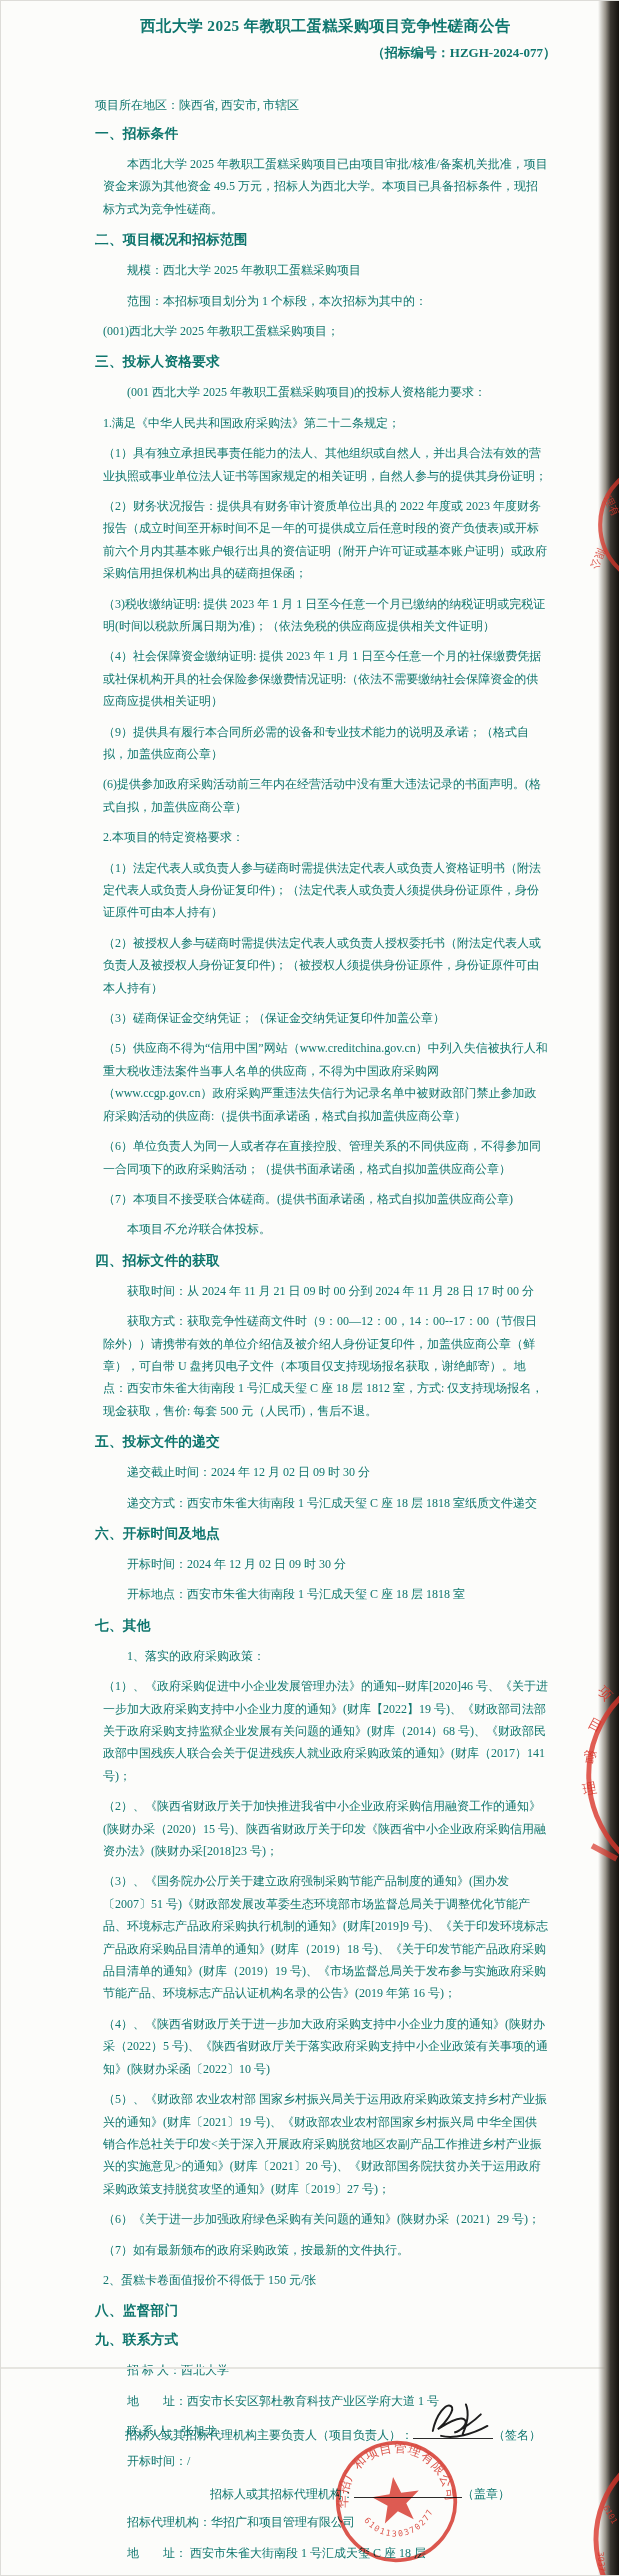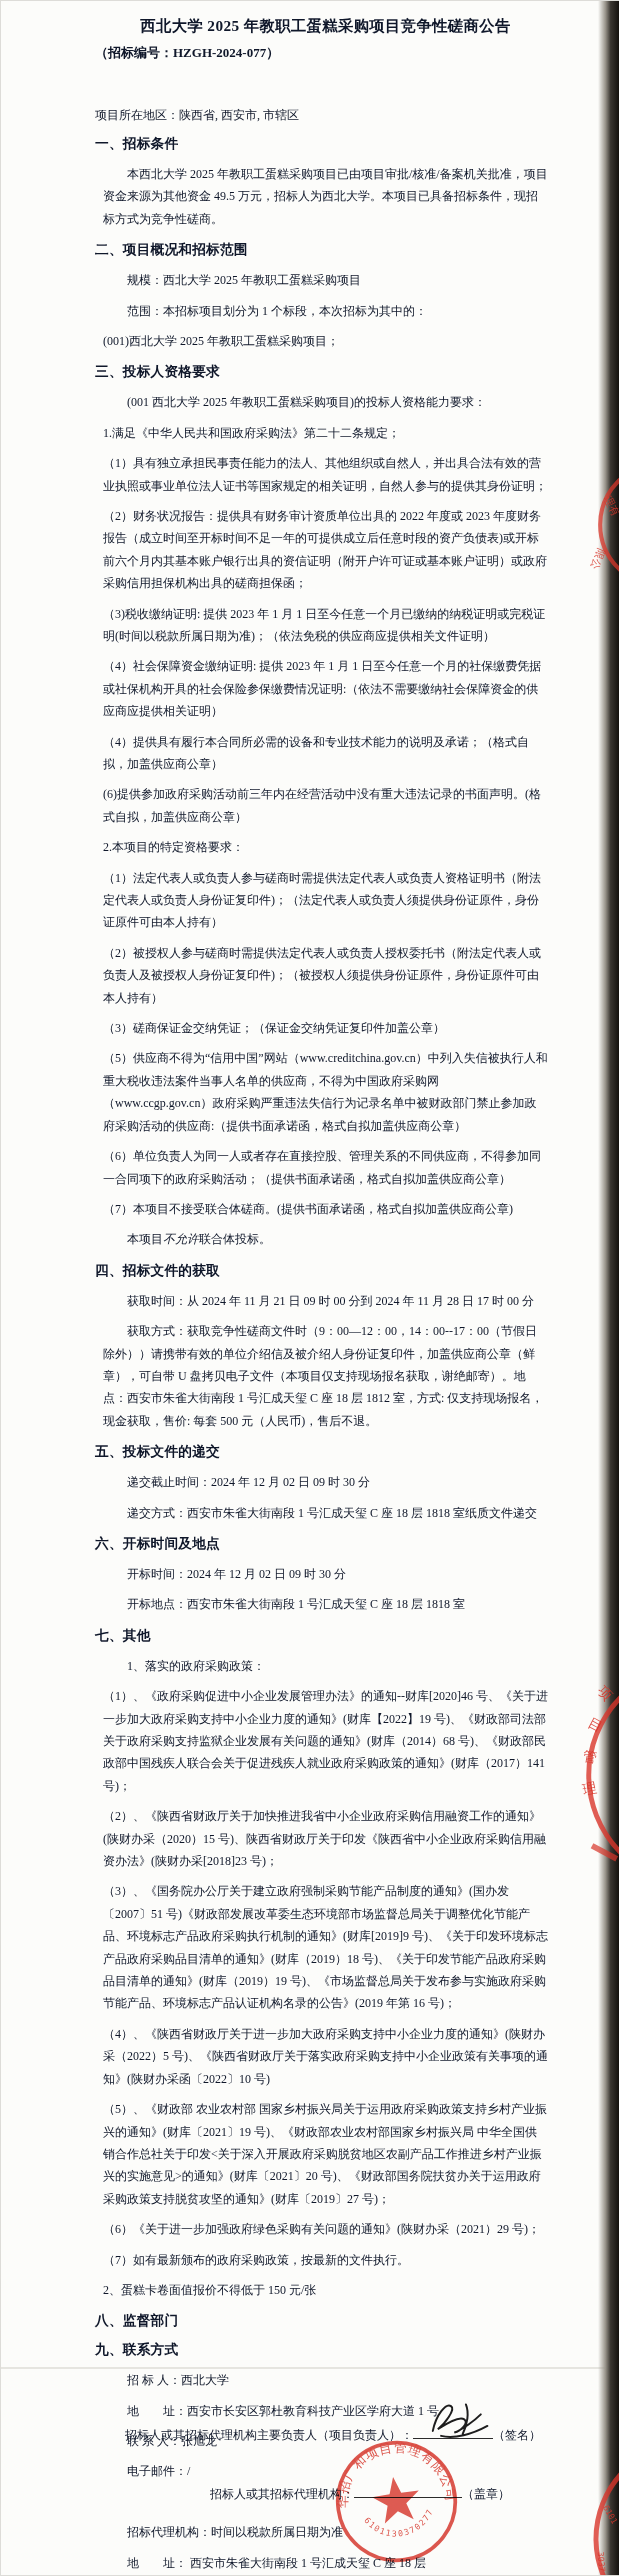--- a/index.html
+++ b/index.html
@@ -1,24 +1,24 @@
 <!DOCTYPE html>
 <html style="font-size:13.3px"><head>
 <meta charset="utf-8">
 <style>
   html,body{margin:0;padding:0;background:#e8e8e6;}
   .page{
     position:relative;width:620px;height:2576px;margin:0 auto;
-    background:#fcfcfa;overflow:hidden;color:#0f172a;
+    background:#fcfcfa;overflow:hidden;color:#0f766e;
     font-family:"Liberation Serif","DejaVu Serif",serif;
     border:0.8px solid #dddcd8;box-sizing:border-box;
   }
   .flow{position:absolute;left:94px;top:11.6px;width:461px;font-size:12px;line-height:22.4px;}
   .doc-title{font-size:15.3px;line-height:23px;font-weight:bold;text-align:center;margin:1.7px 0 5px;letter-spacing:0.4px;}
-  .doc-subtitle{font-size:13px;font-weight:bold;text-align:left;margin:0 0 39px;}
+  .doc-subtitle{font-size:13px;font-weight:bold;text-align:right;margin:0 0 29px;}
   .region{margin:0 0 3.3px;}
   .sec{font-size:13.7px;line-height:23px;font-weight:bold;margin:5.8px 0 1.7px;letter-spacing:0.2px;}
   p{margin:8px;}
   .ind{text-indent:2em;}
   .pre{white-space:pre-wrap;}
   .gap{height:22.4px;}
   em{font-style:italic;}
   
   .scan-edge{position:absolute;right:0;top:0;width:21.5px;height:2576px;
     background:linear-gradient(to right,rgba(180,176,168,0) 0%,#9a958c 35%,#3a3631 60%,#14110e 100%);}
@@ -58,21 +58,21 @@
     </section>
 
     <section>
       <h2 class="sec">三、投标人资格要求</h2>
       <p class="ind">(001 西北大学 2025 年教职工蛋糕采购项目)的投标人资格能力要求：</p>
       <p>1.满足《中华人民共和国政府采购法》第二十二条规定；</p>
       <p>（1）具有独立承担民事责任能力的法人、其他组织或自然人，并出具合法有效的营业执照或事业单位法人证书等国家规定的相关证明，自然人参与的提供其身份证明；</p>
       <p>（2）财务状况报告：提供具有财务审计资质单位出具的 2022 年度或 2023 年度财务报告（成立时间至开标时间不足一年的可提供成立后任意时段的资产负债表)或开标前六个月内其基本账户银行出具的资信证明（附开户许可证或基本账户证明）或政府采购信用担保机构出具的磋商担保函；</p>
       <p>（3)税收缴纳证明: 提供 2023 年 1 月 1 日至今任意一个月已缴纳的纳税证明或完税证明(时间以税款所属日期为准)；（依法免税的供应商应提供相关文件证明）</p>
       <p>（4）社会保障资金缴纳证明: 提供 2023 年 1 月 1 日至今任意一个月的社保缴费凭据或社保机构开具的社会保险参保缴费情况证明:（依法不需要缴纳社会保障资金的供应商应提供相关证明）</p>
-      <p>（4）提供具有履行本合同所必需的设备和专业技术能力的说明及承诺；（格式自拟，加盖供应商公章）</p>
+      <p>（9）提供具有履行本合同所必需的设备和专业技术能力的说明及承诺；（格式自拟，加盖供应商公章）</p>
       <p>(6)提供参加政府采购活动前三年内在经营活动中没有重大违法记录的书面声明。(格式自拟，加盖供应商公章）</p>
       <p>2.本项目的特定资格要求：</p>
       <p>（1）法定代表人或负责人参与磋商时需提供法定代表人或负责人资格证明书（附法定代表人或负责人身份证复印件)；（法定代表人或负责人须提供身份证原件，身份证原件可由本人持有）</p>
       <p>（2）被授权人参与磋商时需提供法定代表人或负责人授权委托书（附法定代表人或负责人及被授权人身份证复印件)；（被授权人须提供身份证原件，身份证原件可由本人持有）</p>
       <p>（3）磋商保证金交纳凭证；（保证金交纳凭证复印件加盖公章）</p>
       <p>（5）供应商不得为“信用中国”网站（www.creditchina.gov.cn）中列入失信被执行人和重大税收违法案件当事人名单的供应商，不得为中国政府采购网（www.ccgp.gov.cn）政府采购严重违法失信行为记录名单中被财政部门禁止参加政府采购活动的供应商:（提供书面承诺函，格式自拟加盖供应商公章）</p>
       <p>（6）单位负责人为同一人或者存在直接控股、管理关系的不同供应商，不得参加同一合同项下的政府采购活动；（提供书面承诺函，格式自拟加盖供应商公章）</p>
       <p>（7）本项目不接受联合体磋商。(提供书面承诺函，格式自拟加盖供应商公章)</p>
       <p class="ind"><span>本项目</span><em>不允许</em><span>联合体投标。</span></p>
     </section>
@@ -110,23 +110,23 @@
 
     <section>
       <h2 class="sec">八、监督部门</h2>
     </section>
 
     <section>
       <h2 class="sec">九、联系方式</h2>
       <p class="ind pre">招 标 人：西北大学</p>
       <p class="ind pre">地　　址：西安市长安区郭杜教育科技产业区学府大道 1 号</p>
       <p class="ind pre">联 系 人：张旭龙</p>
-      <p class="ind pre">电子邮件：/</p>
+      <p class="ind pre">开标时间：/</p>
       <div class="gap"></div>
-      <p class="ind pre">招标代理机构：时间以税款所属日期为准</p>
+      <p class="ind pre">招标代理机构：华招广和项目管理有限公司</p>
       <p class="ind pre">地　　址： 西安市朱雀大街南段 1 号汇成天玺 C 座 18 层</p>
       <p class="ind pre">电　　话： 029-87592321</p>
       <p class="ind pre">电子邮件： hzghxmglyxgs@163.com</p>
     </section>
 
   </div>
 
   <div class="scan-line" style="top:2366px;"></div>
   <div class="scan-edge"></div>
 

